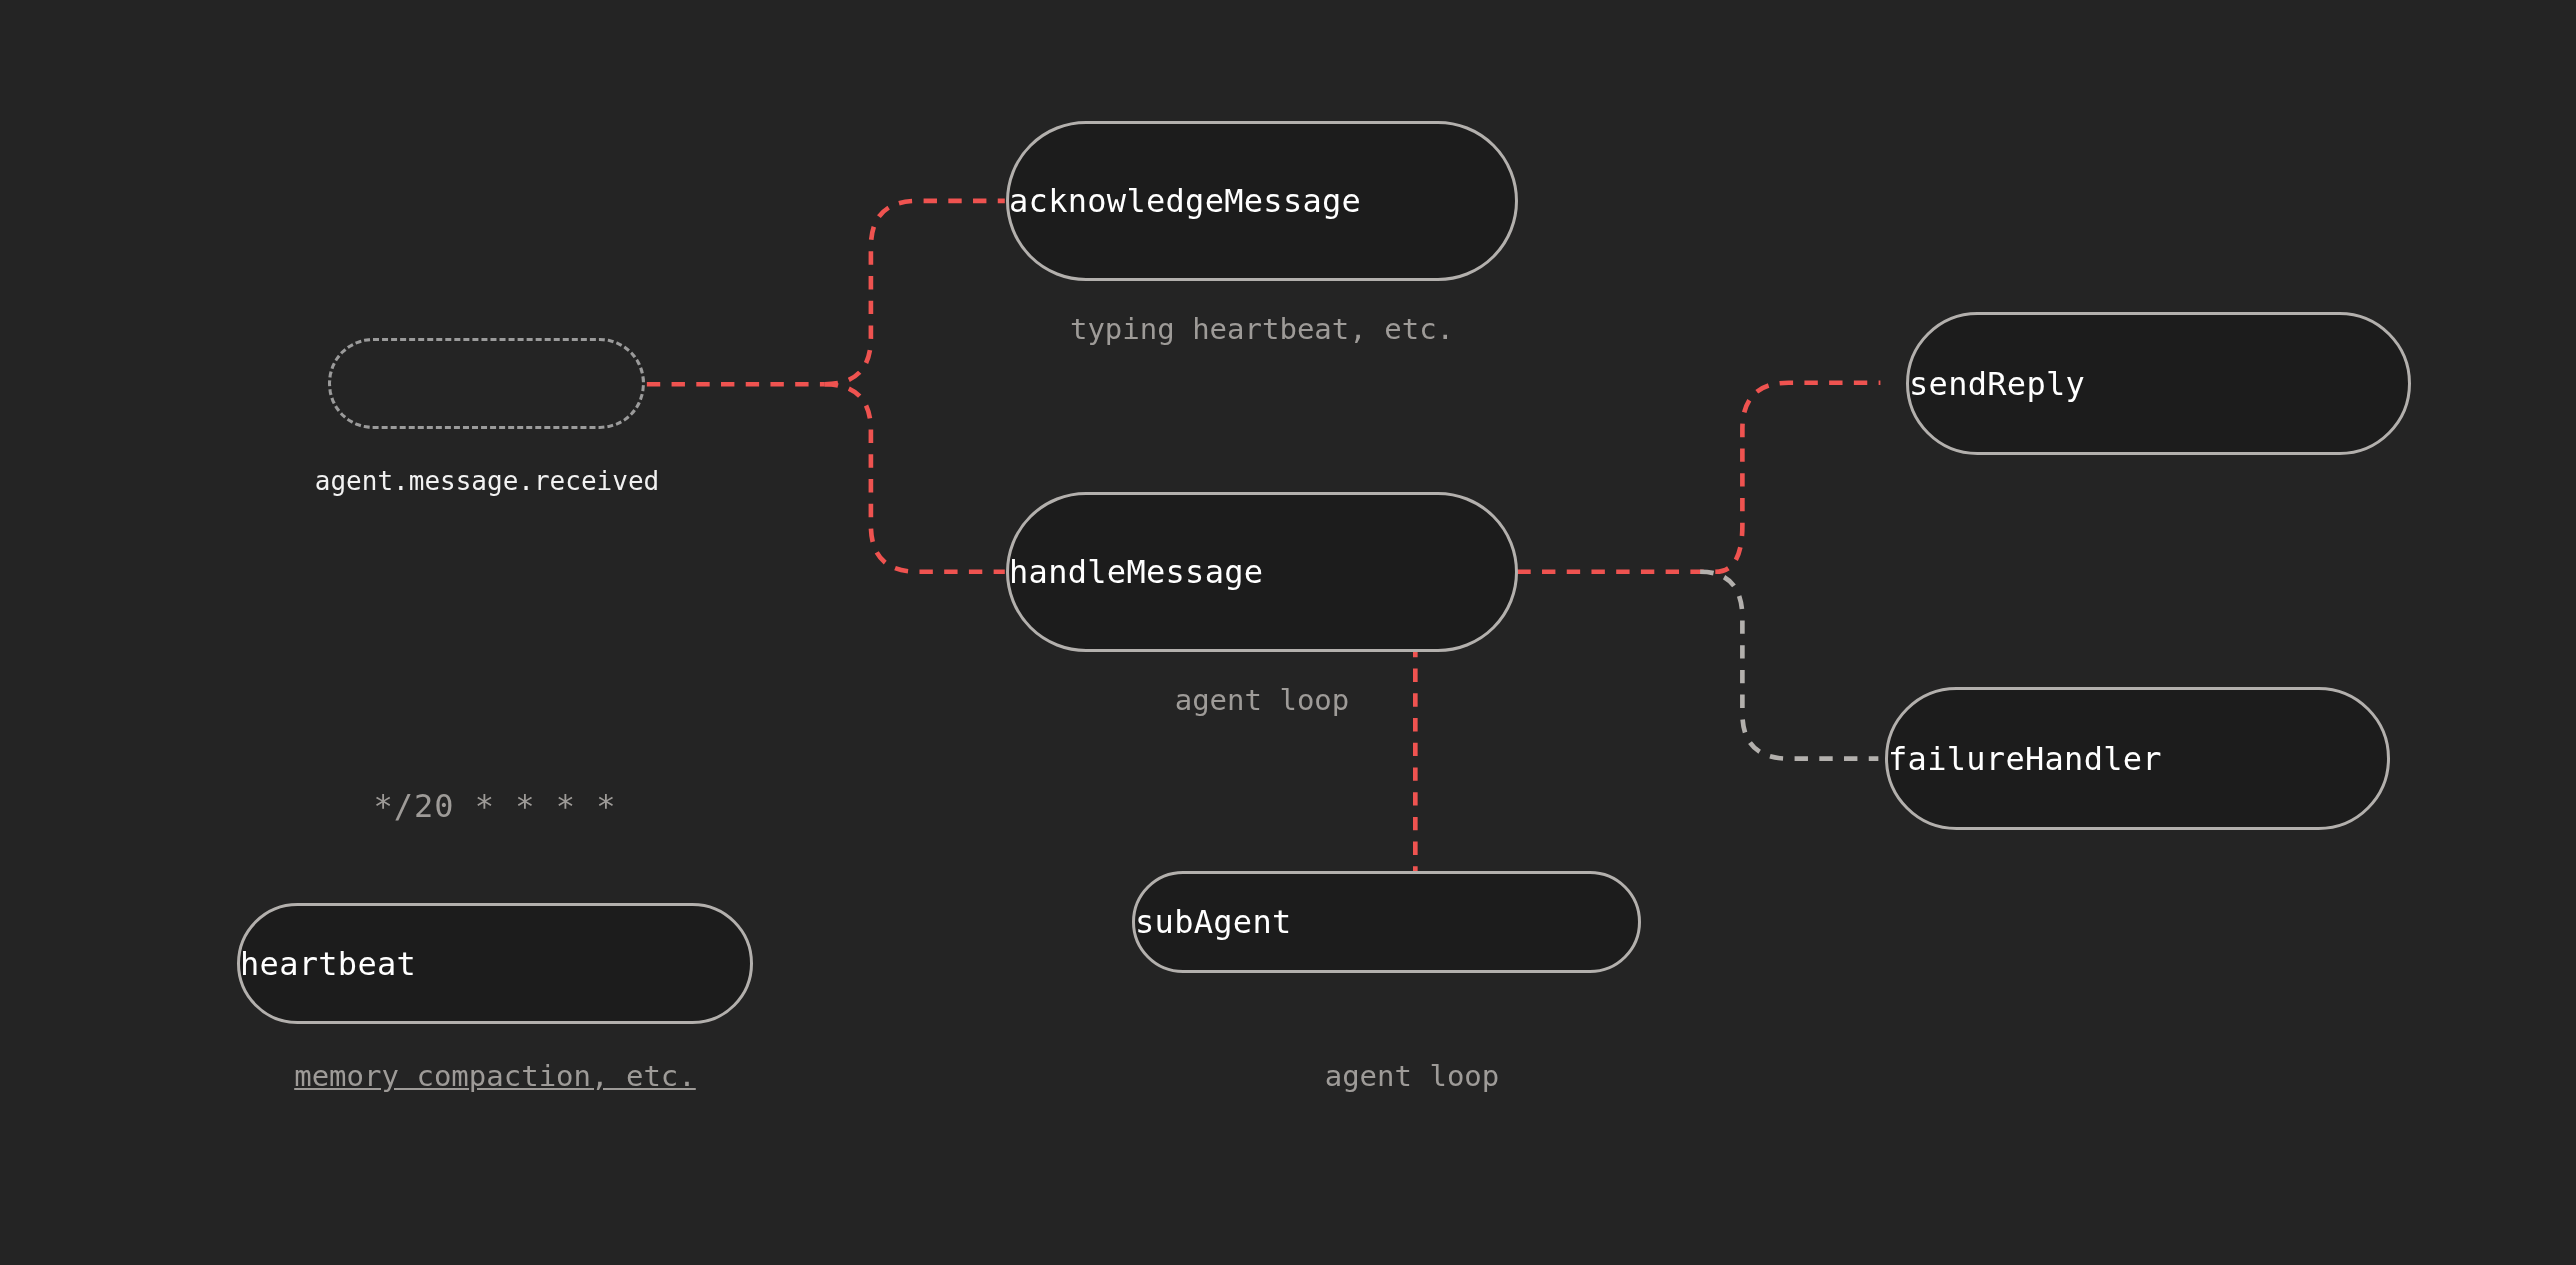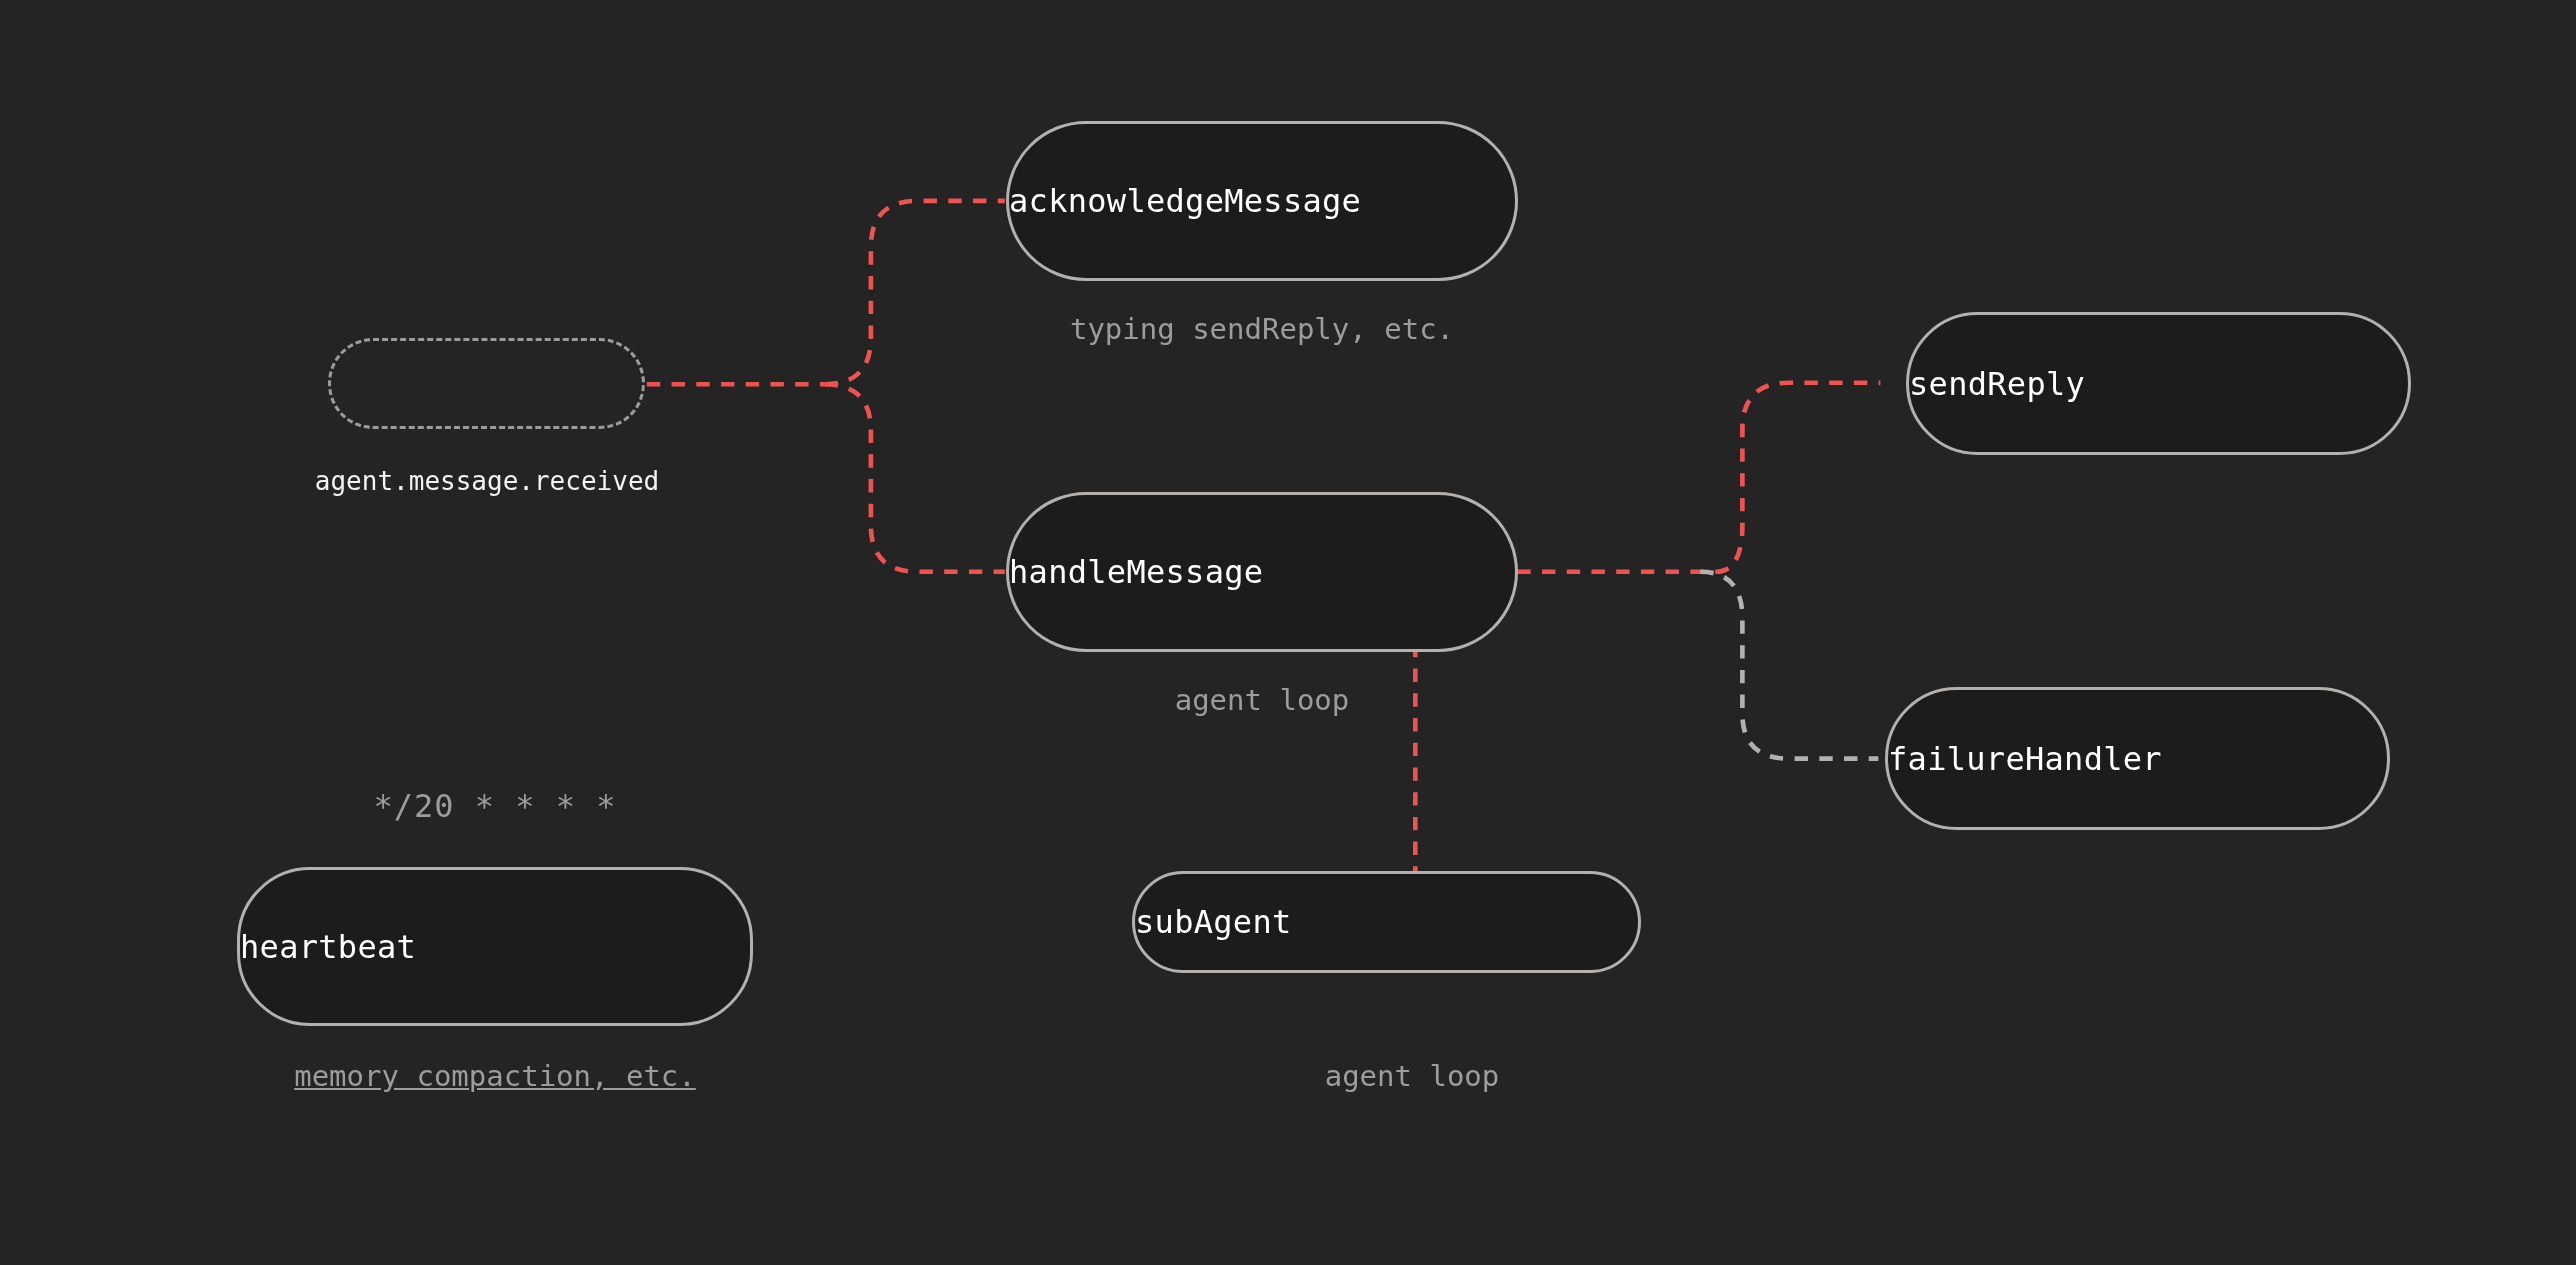--- a/index.html
+++ b/index.html
@@ -90,21 +90,21 @@
     <path d="M 2747 1250 L 2747 1697" fill="none" stroke="#ef5350" stroke-width="9" stroke-dasharray="26 22" stroke-linecap="butt"></path>
   </svg>
 
   <div class="node ghost" style="left:328px; top:338px; width:317px; height:91px; border-radius:45px;">
   </div>
   <div class="ghost-title" style="left:178px; top:466px; width:618px;">agent.message.received</div>
 
   <div class="node" style="left:1006px; top:121px; width:512px; height:160px; border-radius:80px;">
     <span class="node-label">acknowledgeMessage</span>
   </div>
-  <div class="caption" style="left:953px; top:312px; width:618px;">typing sendReply, etc.</div>
+  <div class="caption" style="left:953px; top:312px; width:618px;">typing heartbeat, etc.</div>
 
   <div class="node" style="left:1006px; top:492px; width:512px; height:160px; border-radius:80px;">
     <span class="node-label">handleMessage</span>
   </div>
   <div class="caption" style="left:953px; top:683px; width:618px;">agent loop</div>
 
   <div class="node" style="left:1906px; top:312px; width:505px; height:143px; border-radius:72px;">
     <span class="node-label">sendReply</span>
   </div>
 
@@ -112,19 +112,19 @@
     <span class="node-label">failureHandler</span>
   </div>
 
   <div class="node" style="left:1132px; top:871px; width:509px; height:102px; border-radius:73px;">
     <span class="node-label">subAgent</span>
   </div>
   <div class="caption" style="left:1103px; top:1059px; width:618px;">agent loop</div>
 
   <div class="cron" style="left:186px; top:787px; width:618px;">*/20 * * * *</div>
 
-  <div class="node" style="left:237px; top:867px; width:516px; height:159px; border-radius:73px;">
+  <div class="node" style="left:237px; top:903px; width:516px; height:121px; border-radius:73px;">
     <span class="node-label">heartbeat</span>
   </div>
   <div class="caption" style="left:186px; top:1059px; width:618px;text-decoration:underline;">memory compaction, etc.</div>
 
 </div>
 
 
 </body></html>

